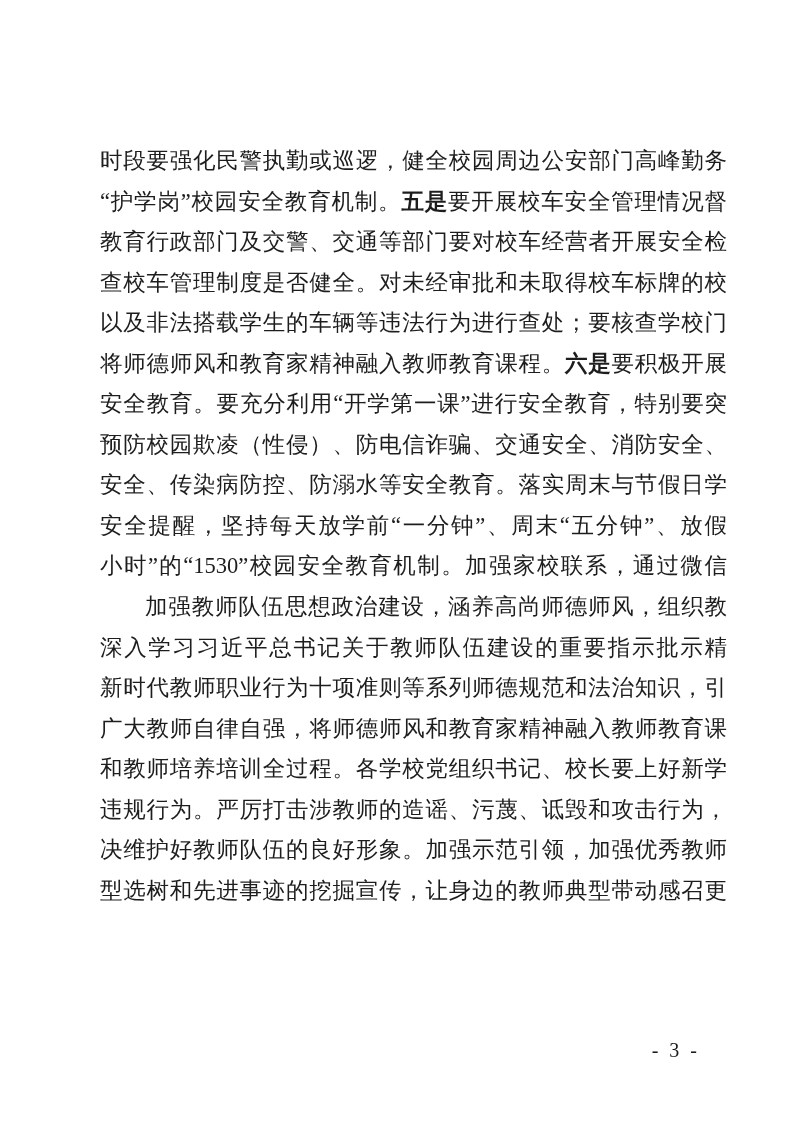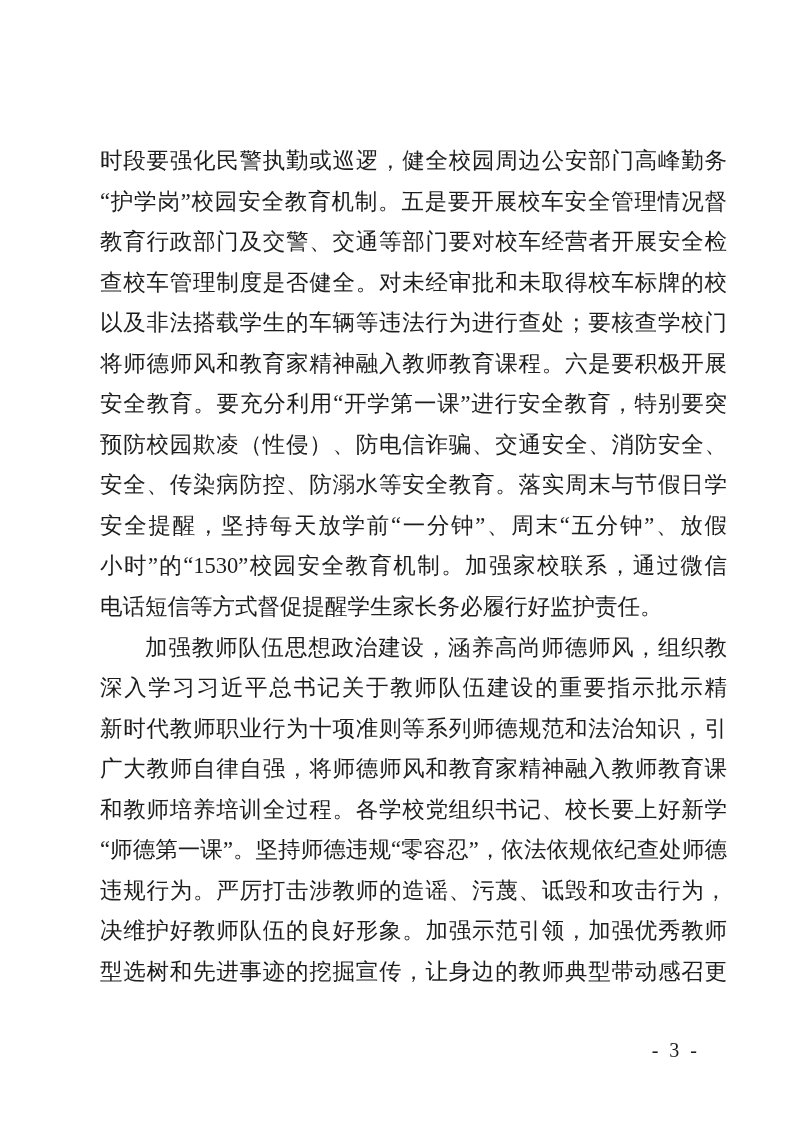--- a/index.html
+++ b/index.html
@@ -39,21 +39,21 @@
   .line.indent {
     padding-left: 45px;
   }
   .line.heading {
     font-family: "Liberation Sans", "DejaVu Sans", sans-serif;
     font-weight: 700;
     font-size: 24px;
     letter-spacing: 1px;
   }
   .b {
-    font-weight: 400;
+    font-weight: 700;
   }
   .pagenum {
     position: absolute;
     top: 1039px;
     right: 100px;
     font-size: 20px;
     letter-spacing: 3px;
     color: #1d1d1d;
     font-family: "Liberation Serif", "DejaVu Serif", serif;
   }
@@ -67,25 +67,23 @@
       <div class="line body fill"><span>“护学岗”校园安全教育机制。</span><span class="b">五是</span><span>要开展校车安全管理情况督查。</span></div>
       <div class="line body fill"><span>教育行政部门及交警、交通等部门要对校车经营者开展安全检查，</span></div>
       <div class="line body fill"><span>查校车管理制度是否健全。对未经审批和未取得校车标牌的校车</span></div>
       <div class="line body fill"><span>以及非法搭载学生的车辆等违法行为进行查处；要核查学校门口</span></div>
       <div class="line body fill"><span>将师德师风和教育家精神融入教师教育课程。</span><span class="b">六是</span><span>要积极开展</span></div>
       <div class="line body fill"><span>安全教育。要充分利用“开学第一课”进行安全教育，特别要突出</span></div>
       <div class="line body fill"><span>预防校园欺凌（性侵）、防电信诈骗、交通安全、消防安全、食品</span></div>
       <div class="line body fill"><span>安全、传染病防控、防溺水等安全教育。落实周末与节假日学生</span></div>
       <div class="line body fill"><span>安全提醒，坚持每天放学前“一分钟”、周末“五分钟”、放假前“半</span></div>
       <div class="line body fill"><span>小时”的“1530”校园安全教育机制。加强家校联系，通过微信群、</span></div>
-      <div class="line body"><span>电话短信等方式督促提醒学生家长务必履行好监护责任。</span></div>
       <div class="line body fill indent"><span>加强教师队伍思想政治建设，涵养高尚师德师风，组织教师</span></div>
       <div class="line body fill"><span>深入学习习近平总书记关于教师队伍建设的重要指示批示精神、</span></div>
       <div class="line body fill"><span>新时代教师职业行为十项准则等系列师德规范和法治知识，引导</span></div>
       <div class="line body fill"><span>广大教师自律自强，将师德师风和教育家精神融入教师教育课程</span></div>
       <div class="line body fill"><span>和教师培养培训全过程。各学校党组织书记、校长要上好新学期</span></div>
-      <div class="line body fill"><span>“师德第一课”。坚持师德违规“零容忍”，依法依规依纪查处师德</span></div>
       <div class="line body fill"><span>违规行为。严厉打击涉教师的造谣、污蔑、诋毁和攻击行为，坚</span></div>
       <div class="line body fill"><span>决维护好教师队伍的良好形象。加强示范引领，加强优秀教师典</span></div>
       <div class="line body fill"><span>型选树和先进事迹的挖掘宣传，让身边的教师典型带动感召更多</span></div>
     </div>
   <div class="pagenum">- 3 -</div>
 </div>
 
 </body></html>

